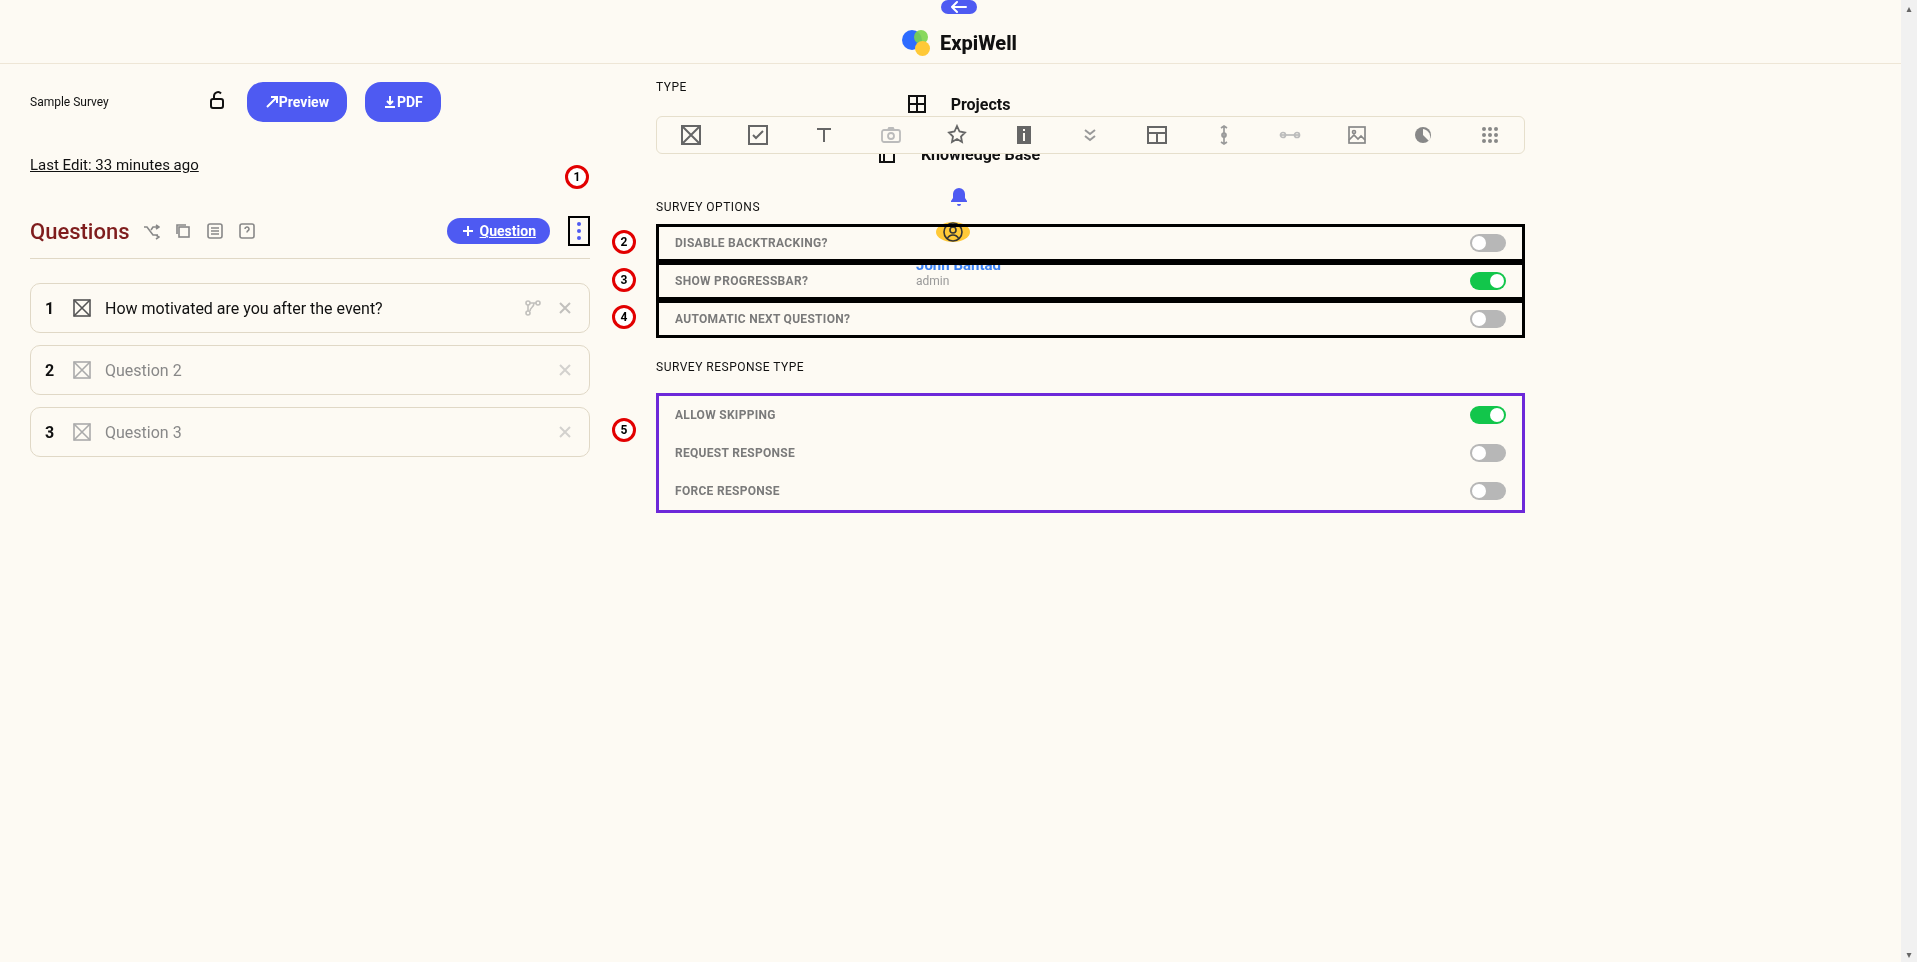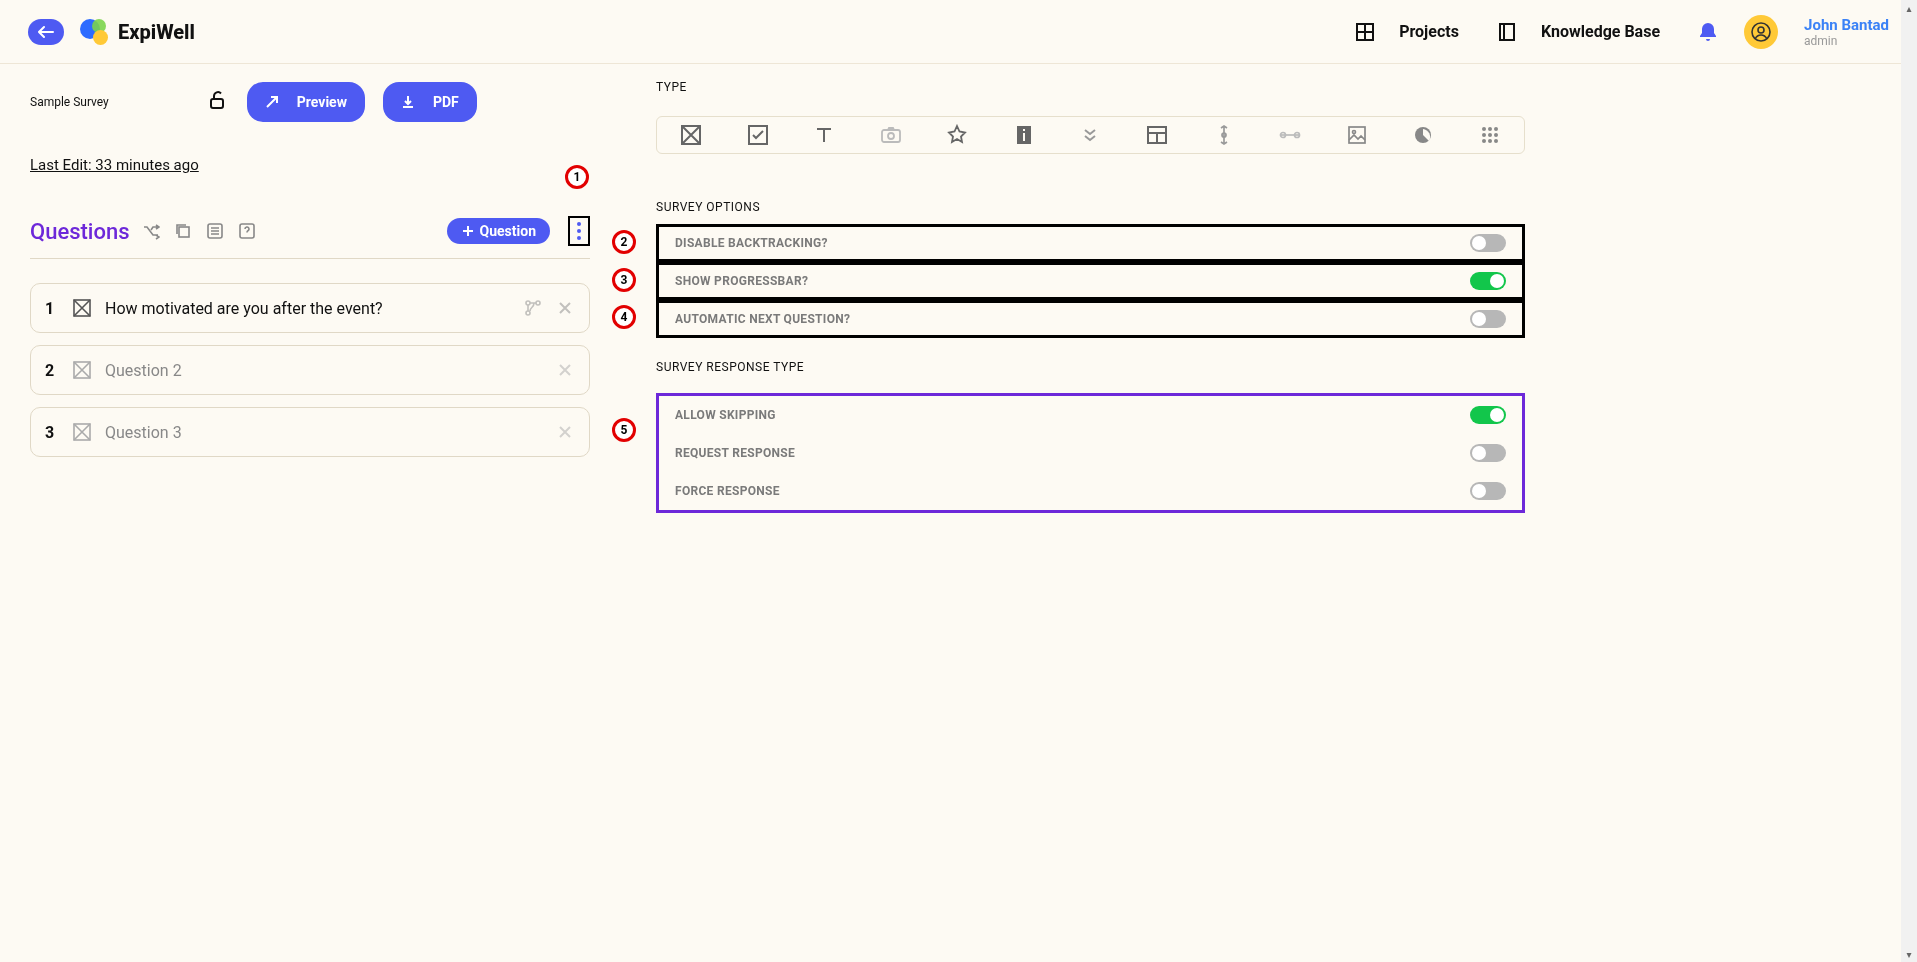--- a/index.html
+++ b/index.html
@@ -1,19 +1,19 @@
 <!DOCTYPE html>
 <html><head>
   <meta charset="utf-8">
   <style>
     * { margin: 0; padding: 0; box-sizing: border-box; }
     body { font-family: -apple-system, BlinkMacSystemFont, "Segoe UI", Roboto, sans-serif; background: #fdfaf3; color: #333; width: 1917px; height: 962px; overflow: hidden; position: relative; }
 
     
-    .topbar { display: flex; align-items: center; height: 64px; padding: 0 28px; background: #fdfaf3; border-bottom: 1px solid #eee6d6; gap: 14px; }
+    .topbar { display: flex; align-items: center; height: 64px; padding: 0 28px; background: #fdfaf3; border-bottom: 1px solid #eee6d6; gap: 14px; flex-direction: column; }
     .back-btn { width: 36px; height: 26px; background: #4e5af2; border-radius: 14px; display: flex; align-items: center; justify-content: center; cursor: pointer; }
     .back-btn svg { fill: #fff; }
     .logo-wrap { display: flex; align-items: center; gap: 10px; }
     .logo-mark { width: 30px; height: 30px; position: relative; }
     .logo-mark .circ { position: absolute; border-radius: 50%; }
     .logo-mark .c1 { background: #2d6bff; width: 20px; height: 20px; left: 2px; top: 2px; }
     .logo-mark .c2 { background: #ffc937; width: 15px; height: 15px; right: 0; bottom: 2px; }
     .logo-mark .c3 { background: #7bd44c; width: 14px; height: 14px; right: 2px; top: 2px; opacity: .9; }
     .logo-text { font-weight: 800; font-size: 20px; color: #111; }
     .top-spacer { flex: 1; }
@@ -28,29 +28,29 @@
 
     
     .main { display: flex; padding: 16px 0 0 0; width: 1555px; }
     .left-col { width: 620px; padding: 0 30px 0 30px; }
     .right-col { flex: 1; padding: 0 30px 0 36px; }
 
     
     .survey-title-row { display: flex; align-items: center; gap: 18px; height: 36px; margin-top: 4px; }
     .survey-title { font-size: 12px; color: #111; }
     .lock-icon { margin-left: 80px; }
-    .pill-btn { background: #4e5af2; color: #fff; border-radius: 16px; padding: 12px 18px; font-size: 14px; font-weight: 700; display: flex; align-items: center; gap: 18px; cursor: pointer; }
+    .pill-btn { background: #4e5af2; color: #fff; border-radius: 16px; padding: 12px 18px; font-size: 14px; font-weight: 700; display: flex; align-items: center; gap: 0; cursor: pointer; }
     .pill-btn svg { fill: none; stroke: #fff; }
     .last-edit { font-size: 15px; margin-top: 36px; text-decoration: underline; color: #111; }
 
     .questions-header { display: flex; align-items: center; margin-top: 42px; gap: 12px; }
-    .questions-header h2 { font-size: 22px; font-weight: 500; color: #6d28d9; }
+    .questions-header h2 { font-size: 22px; font-weight: 500; color: #7f1d1d; }
     .qh-icon { width: 20px; height: 20px; display: flex; align-items: center; justify-content: center; cursor: pointer; }
     .qh-spacer { flex: 1; }
-    .add-q-btn { background: #4e5af2; color: #fff; border-radius: 14px; padding: 5px 14px; font-size: 14px; font-weight: 700; display: flex; align-items: center; gap: 5px; cursor: pointer; }
+    .add-q-btn { background: #4e5af2; color: #fff; border-radius: 14px; padding: 5px 14px; font-size: 14px; font-weight: 700; display: flex; align-items: center; gap: 5px; cursor: pointer; text-decoration: underline; }
     .kebab-wrap { border: 2px solid #000; width: 22px; height: 30px; display: flex; align-items: center; justify-content: center; margin-left: 6px; cursor: pointer; }
 
     hr.qs-sep { border: none; border-top: 1px solid #e0d8c6; margin-top: 12px; margin-bottom: 24px; }
 
     .q-list { display: flex; flex-direction: column; gap: 12px; }
     .q-row { border: 1px solid #e0d8c6; border-radius: 10px; padding: 13px 14px; display: flex; align-items: center; gap: 12px; }
     .q-num { width: 14px; font-weight: 700; color: #111; }
     .q-icon { width: 22px; height: 22px; display: flex; align-items: center; justify-content: center; }
     .q-text { flex: 1; font-size: 16px; color: #888; }
     .q-text.active { color: #111; }

